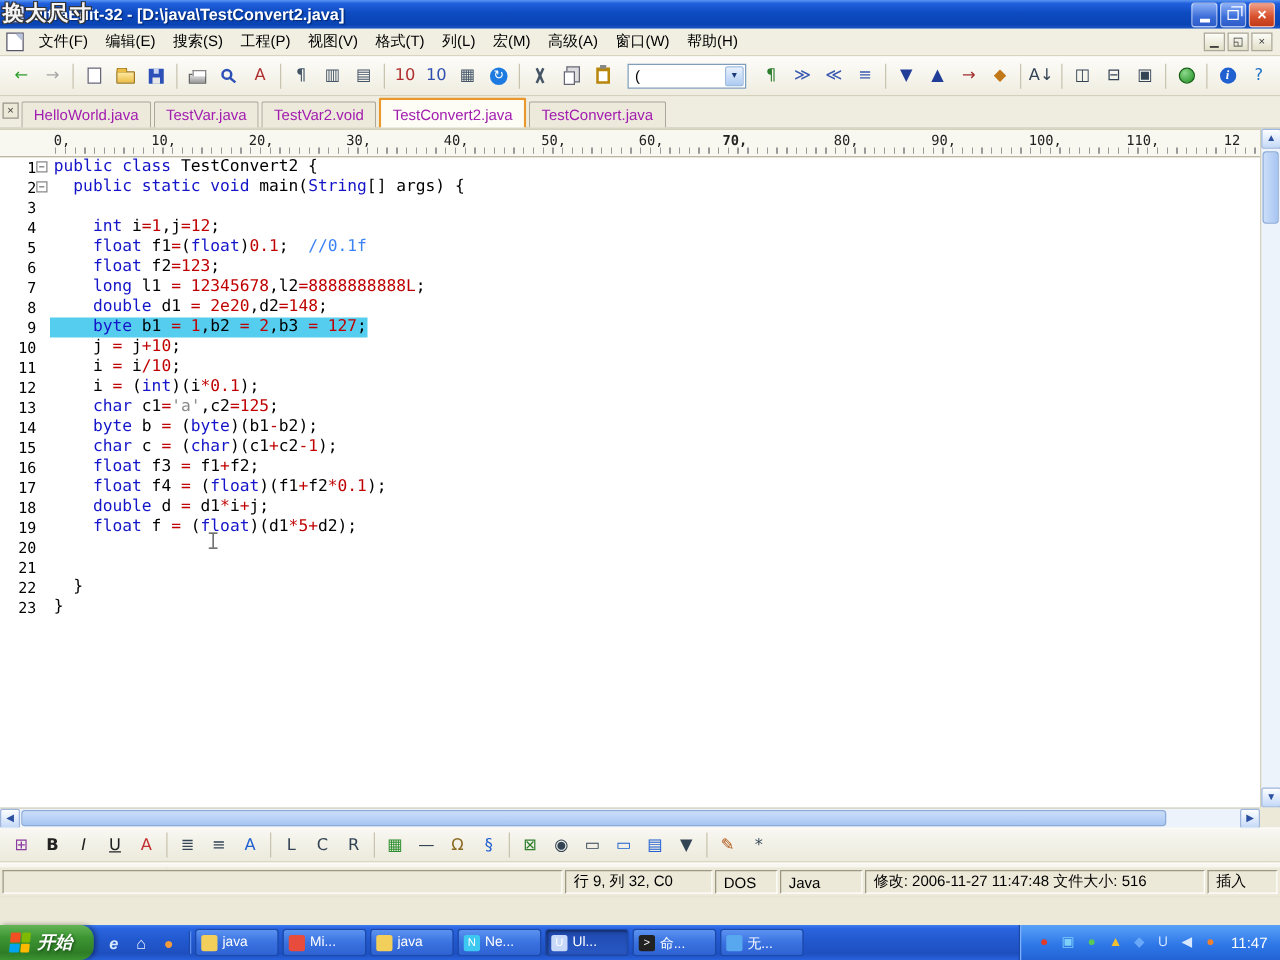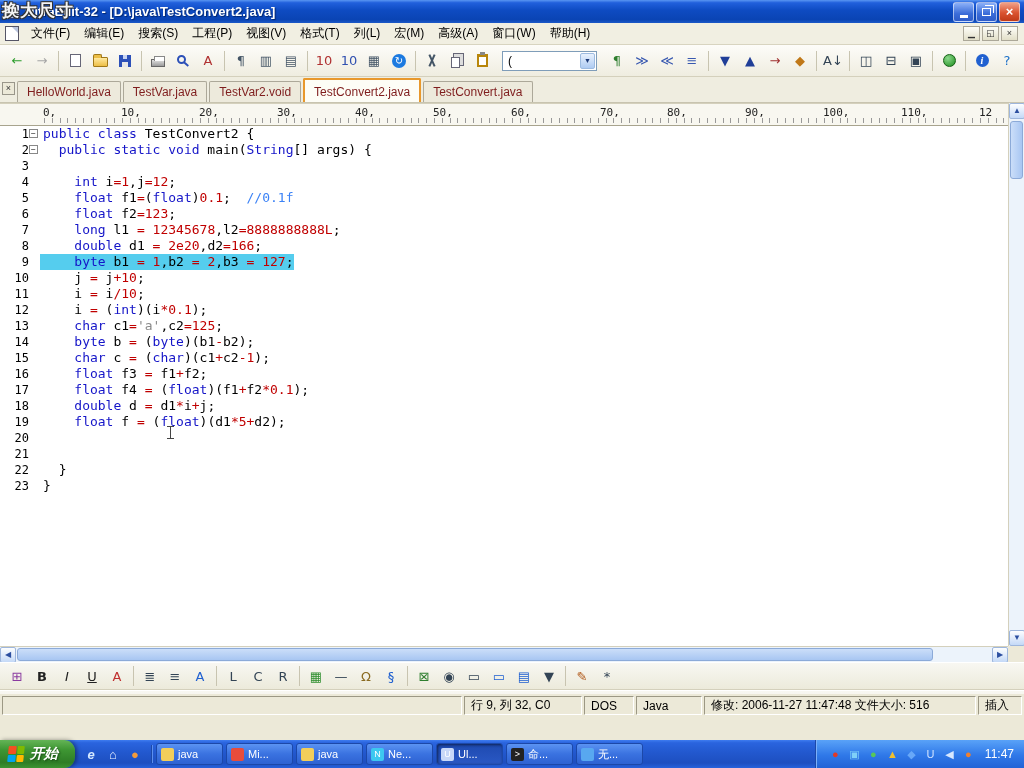--- a/index.html
+++ b/index.html
@@ -71,21 +71,21 @@
   .g-globe{width:13px;height:13px;border-radius:50%;background:radial-gradient(circle at 35% 30%,#8CD88C,#1E8E1E);border:1px solid #156015}
   .g-info{width:13px;height:13px;border-radius:50%;background:#2060D0;color:#fff;font:italic bold 10px/13px "Liberation Serif",serif;text-align:center}
   .g-info::before{content:"i"}
 
   
   .tabbar{position:absolute;left:0;top:77px;right:0;height:26px;background:#EFEDE0;border-bottom:1px solid #C8C4B0;
     display:flex;align-items:flex-end;padding-left:17px}
   .pane-close{position:absolute;left:2px;top:5px;width:13px;height:13px;border:1px solid #99968A;background:#ECE9D8;
     font:9px/11px "Liberation Sans",sans-serif;text-align:center;color:#333}
   .tab{height:21px;padding:3px 9px 0;font-size:12px;background:#EDEADC;border:1px solid #ACA899;border-bottom:none;
-    border-radius:2px 2px 0 0;margin-right:2px;color:#7f1d1d;white-space:nowrap}
+    border-radius:2px 2px 0 0;margin-right:2px;color:#a21caf;white-space:nowrap}
   .tab.active{background:#FDFDF6;border:2px solid #E8982C;border-bottom:none;height:24px;padding-top:5px}
 
   
   .ruler{position:absolute;left:0;top:103px;right:16px;height:23px;background:#F8F7F0;border-top:1px solid #D4D0BC;border-bottom:1px solid #A8A48E}
   .ruler .ticks{position:absolute;left:44px;right:0;bottom:2px;height:5px;
     background:repeating-linear-gradient(90deg,#999 0 1px,transparent 1px 7.8px)}
   .rmark{position:absolute;top:3px;font:11px/1 "DejaVu Sans Mono",monospace;color:#222}
 
   
   .editor{position:absolute;left:0;top:126px;right:16px;bottom:122px;background:#fff;overflow:hidden}
@@ -119,21 +119,21 @@
   .fmt1,.fmt2{position:absolute;left:0;right:0;background:linear-gradient(#F8F7F2,#ECEADB);
     border-top:1px solid #FFF;border-bottom:1px solid #D4D0BC;display:flex;align-items:center;padding-left:5px;gap:1px}
   .fmt1{top:662px;height:28px}
   .fmt2{top:690px;height:27px}
 
   
   .status{position:absolute;left:0;right:0;top:694px;height:23px;background:#ECE9D8;display:flex;align-items:stretch;
     padding:2px 2px;gap:2px;font-size:12px;color:#000}
   .cell{border:1px solid;border-color:#9C9884 #FFF #FFF #9C9884;padding:1px 6px;display:flex;align-items:center;
     white-space:nowrap;overflow:hidden}
-  .c-fill{flex:1}.c-pos{width:118px}.c-dos{width:50px}.c-syn{width:66px}.c-mod{width:272px}.c-mode{width:44px}
+  .c-fill{flex:1}.c-pos{width:118px}.c-dos{width:50px}.c-syn{width:66px}.c-mod{width:272px}.c-mode{width:56px}
 
   
   .taskbar{position:absolute;left:0;right:0;bottom:0;height:28px;display:flex;align-items:center;color:#fff;
     background:linear-gradient(180deg,#3E7CF0 0%,#2A64DE 10%,#2258CE 45%,#1E4FC0 82%,#2862DC 100%)}
   .start{height:28px;padding:0 17px 0 8px;display:flex;align-items:center;gap:6px;flex:none;
     background:linear-gradient(180deg,#64B456 0%,#3E9633 35%,#2E7D26 80%,#3C9432 100%);
     border-radius:0 11px 11px 0;font:bold italic 14px "Liberation Sans",sans-serif;color:#fff;
     text-shadow:1px 1px 2px rgba(10,50,10,.7);box-shadow:2px 0 4px rgba(0,0,0,.4)}
   .winlogo{width:16px;height:16px;display:grid;grid-template:1fr 1fr / 1fr 1fr;gap:1px;transform:skew(-6deg)}
   .winlogo span{border-radius:1px}
@@ -327,21 +327,21 @@
 
   <div class="ruler" id="ruler">
     <span class="ticks"></span>
   <span class="rmark" style="left: 43px;">0,</span>
       <span class="rmark" style="left: 121px;">10,</span>
       <span class="rmark" style="left: 199px;">20,</span>
       <span class="rmark" style="left: 277px;">30,</span>
       <span class="rmark" style="left: 355px;">40,</span>
       <span class="rmark" style="left: 433px;">50,</span>
       <span class="rmark" style="left: 511px;">60,</span>
-      <span class="rmark" style="left: 600px;">70,</span>
+      <span class="rmark" style="left: 578px; font-weight: bold;">70,</span>
       <span class="rmark" style="left: 667px;">80,</span>
       <span class="rmark" style="left: 745px;">90,</span>
       <span class="rmark" style="left: 823px;">100,</span>
       <span class="rmark" style="left: 901px;">110,</span>
       <span class="rmark" style="left: 979px;">12</span>
     </div>
 
   <div class="editor">
     <div id="code-lines">
         <div class="row">
@@ -369,21 +369,21 @@
         <div class="row">
           <span class="ln">6</span>
           <span class="code"><span class="pl">    </span><span class="kw">float</span><span class="pl"> f2</span><span class="op">=</span><span class="num">123</span><span class="pl">;</span></span>
         </div>
         <div class="row">
           <span class="ln">7</span>
           <span class="code"><span class="pl">    </span><span class="kw">long</span><span class="pl"> l1 </span><span class="op">=</span><span class="pl"> </span><span class="num">12345678</span><span class="pl">,l2</span><span class="op">=</span><span class="num">8888888888L</span><span class="pl">;</span></span>
         </div>
         <div class="row">
           <span class="ln">8</span>
-          <span class="code"><span class="pl">    </span><span class="kw">double</span><span class="pl"> d1 </span><span class="op">=</span><span class="pl"> </span><span class="num">2e20</span><span class="pl">,d2</span><span class="op">=</span><span class="num">166</span><span class="pl">;</span></span>
+          <span class="code"><span class="pl">    </span><span class="kw">double</span><span class="pl"> d1 </span><span class="op">=</span><span class="pl"> </span><span class="num">2e20</span><span class="pl">,d2</span><span class="op">=</span><span class="num">148</span><span class="pl">;</span></span>
         </div>
         <div class="row">
           <span class="ln">9</span>
           <span class="code hl"><span class="pl">    </span><span class="kw">byte</span><span class="pl"> b1 </span><span class="op">=</span><span class="pl"> </span><span class="num">1</span><span class="pl">,b2 </span><span class="op">=</span><span class="pl"> </span><span class="num">2</span><span class="pl">,b3 </span><span class="op">=</span><span class="pl"> </span><span class="num">127</span><span class="pl">;</span></span>
         </div>
         <div class="row">
           <span class="ln">10</span>
           <span class="code"><span class="pl">    j </span><span class="op">=</span><span class="pl"> j</span><span class="op">+</span><span class="num">10</span><span class="pl">;</span></span>
         </div>
         <div class="row">

